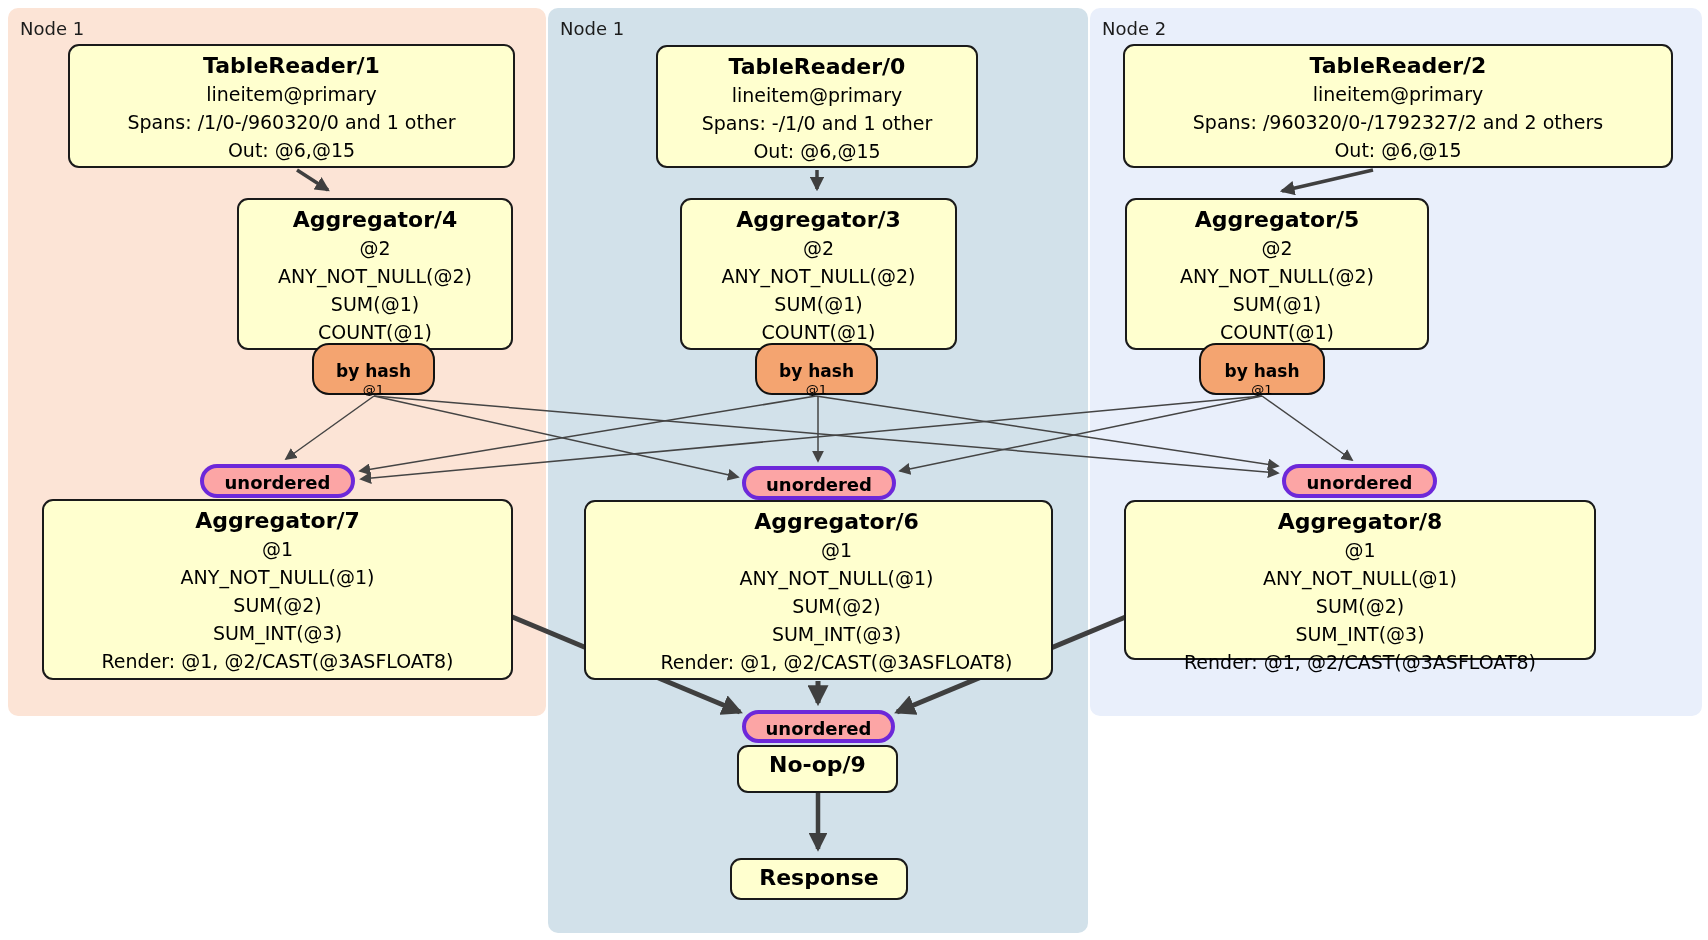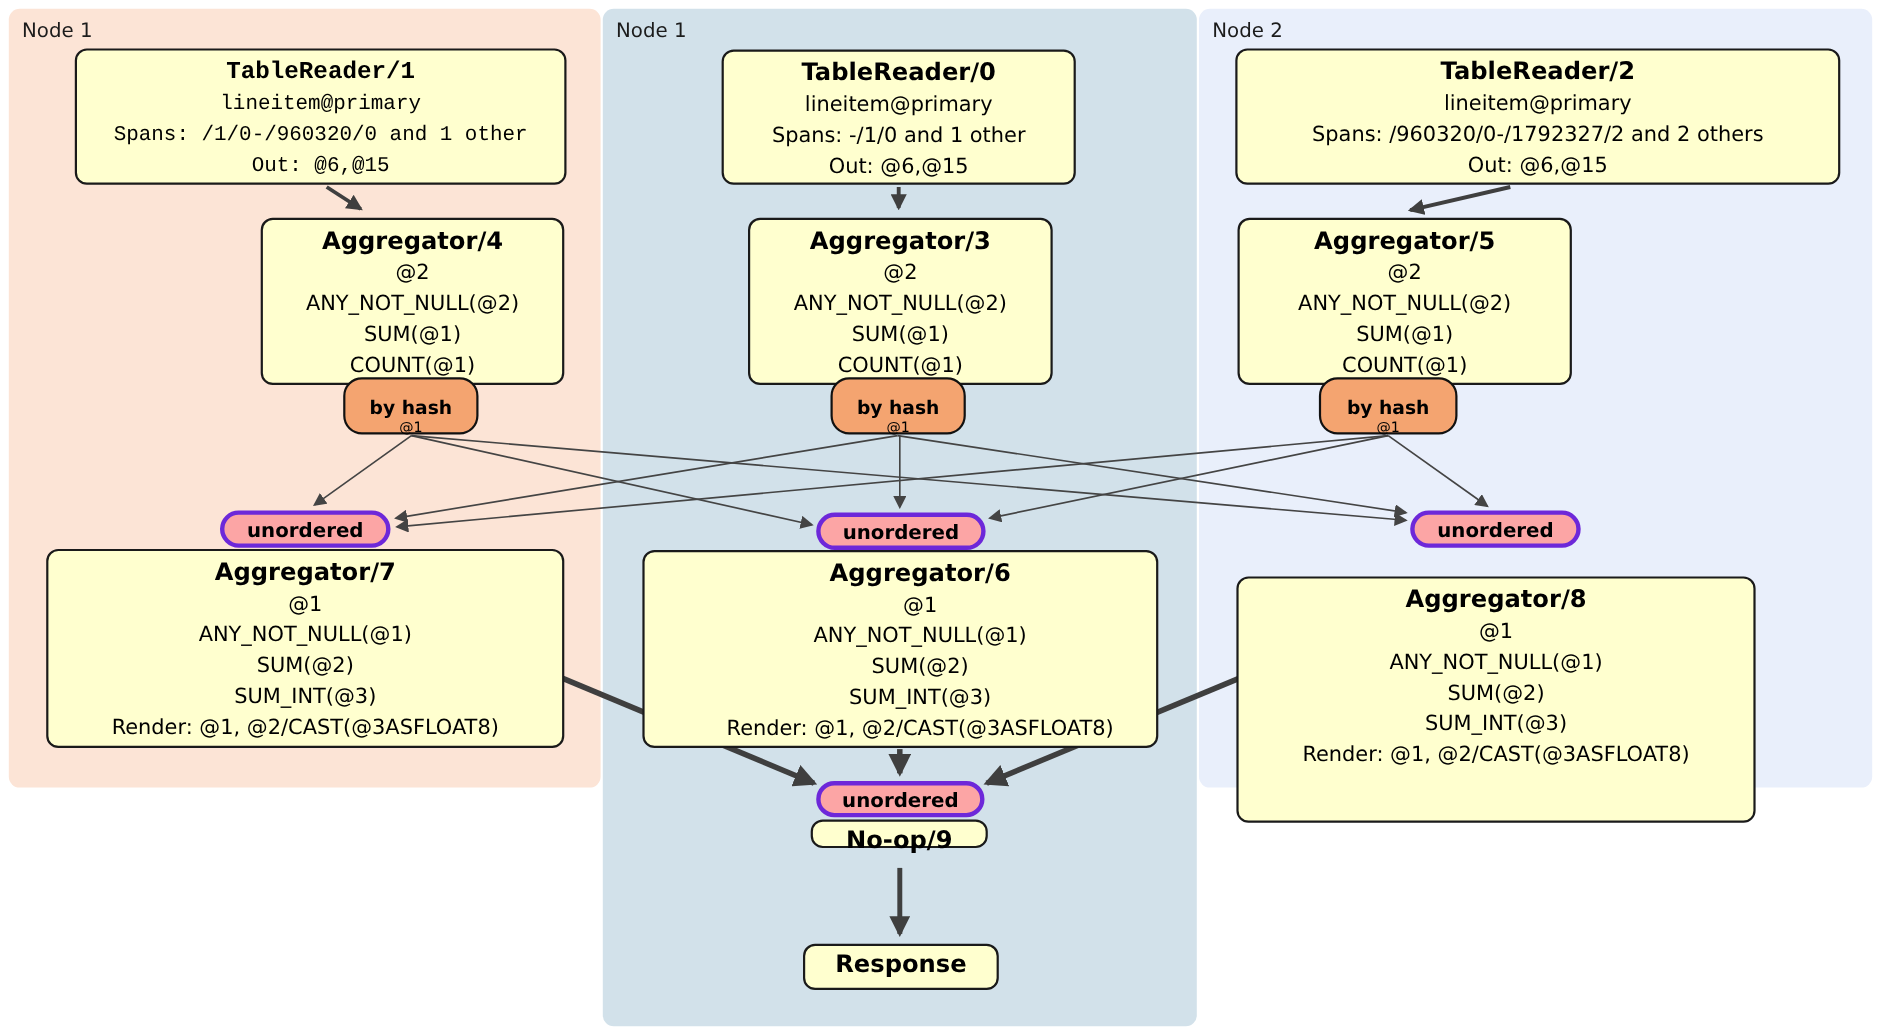--- a/index.html
+++ b/index.html
@@ -83,21 +83,21 @@
       <line x1="510" y1="616" x2="740" y2="712" marker-end="url(#ah-thick)"></line>
       <line x1="818" y1="681" x2="818" y2="703" marker-end="url(#ah-thick)"></line>
       <line x1="1128" y1="616" x2="897" y2="712" marker-end="url(#ah-thick)"></line>
     </g>
 
     <g stroke="#3f3f3f" stroke-width="4.5" fill="none">
       <line x1="818" y1="789" x2="818" y2="849" marker-end="url(#ah-thick)"></line>
     </g>
   </svg>
 
-  <div class="box" style="left:68px; top:44px; width:447px; height:124px;font-family:Liberation Mono, monospace;">
+  <div class="box" style="left:68px; top:44px; width:447px; height:124px;">
     <div class="title">TableReader/1</div>
     <div>lineitem@primary</div>
     <div>Spans: /1/0-/960320/0 and 1 other</div>
     <div>Out: @6,@15</div>
   </div>
   <div class="box" style="left:656px; top:45px; width:322px; height:123px;">
     <div class="title">TableReader/0</div>
     <div>lineitem@primary</div>
     <div>Spans: -/1/0 and 1 other</div>
     <div>Out: @6,@15</div>
@@ -157,32 +157,32 @@
     <div>Render: @1, @2/CAST(@3ASFLOAT8)</div>
   </div>
   <div class="box" style="left:584px; top:500px; width:469px; height:180px;padding-left:36px;">
     <div class="title">Aggregator/6</div>
     <div>@1</div>
     <div>ANY_NOT_NULL(@1)</div>
     <div>SUM(@2)</div>
     <div>SUM_INT(@3)</div>
     <div>Render: @1, @2/CAST(@3ASFLOAT8)</div>
   </div>
-  <div class="box" style="left:1124px; top:524px; width:472px; height:224px;">
+  <div class="box" style="left:1124px; top:500px; width:472px; height:160px;">
     <div class="title">Aggregator/8</div>
     <div>@1</div>
     <div>ANY_NOT_NULL(@1)</div>
     <div>SUM(@2)</div>
     <div>SUM_INT(@3)</div>
     <div>Render: @1, @2/CAST(@3ASFLOAT8)</div>
   </div>
 
   <div class="pill-unordered" style="left:742px; top:710px; width:153px; height:33px;">unordered</div>
 
-  <div class="box" style="left:737px; top:745px; width:161px; height:26px; padding-top:3px;">
+  <div class="box" style="left:737px; top:745px; width:161px; height:48px; padding-top:3px;">
     <div class="title">No-op/9</div>
   </div>
 
   <div class="box" style="left:730px; top:858px; width:178px; height:42px; padding-top:3px;text-align:center;">
     <div class="title">Response</div>
   </div>
 
 </div>
 
 </body></html>

